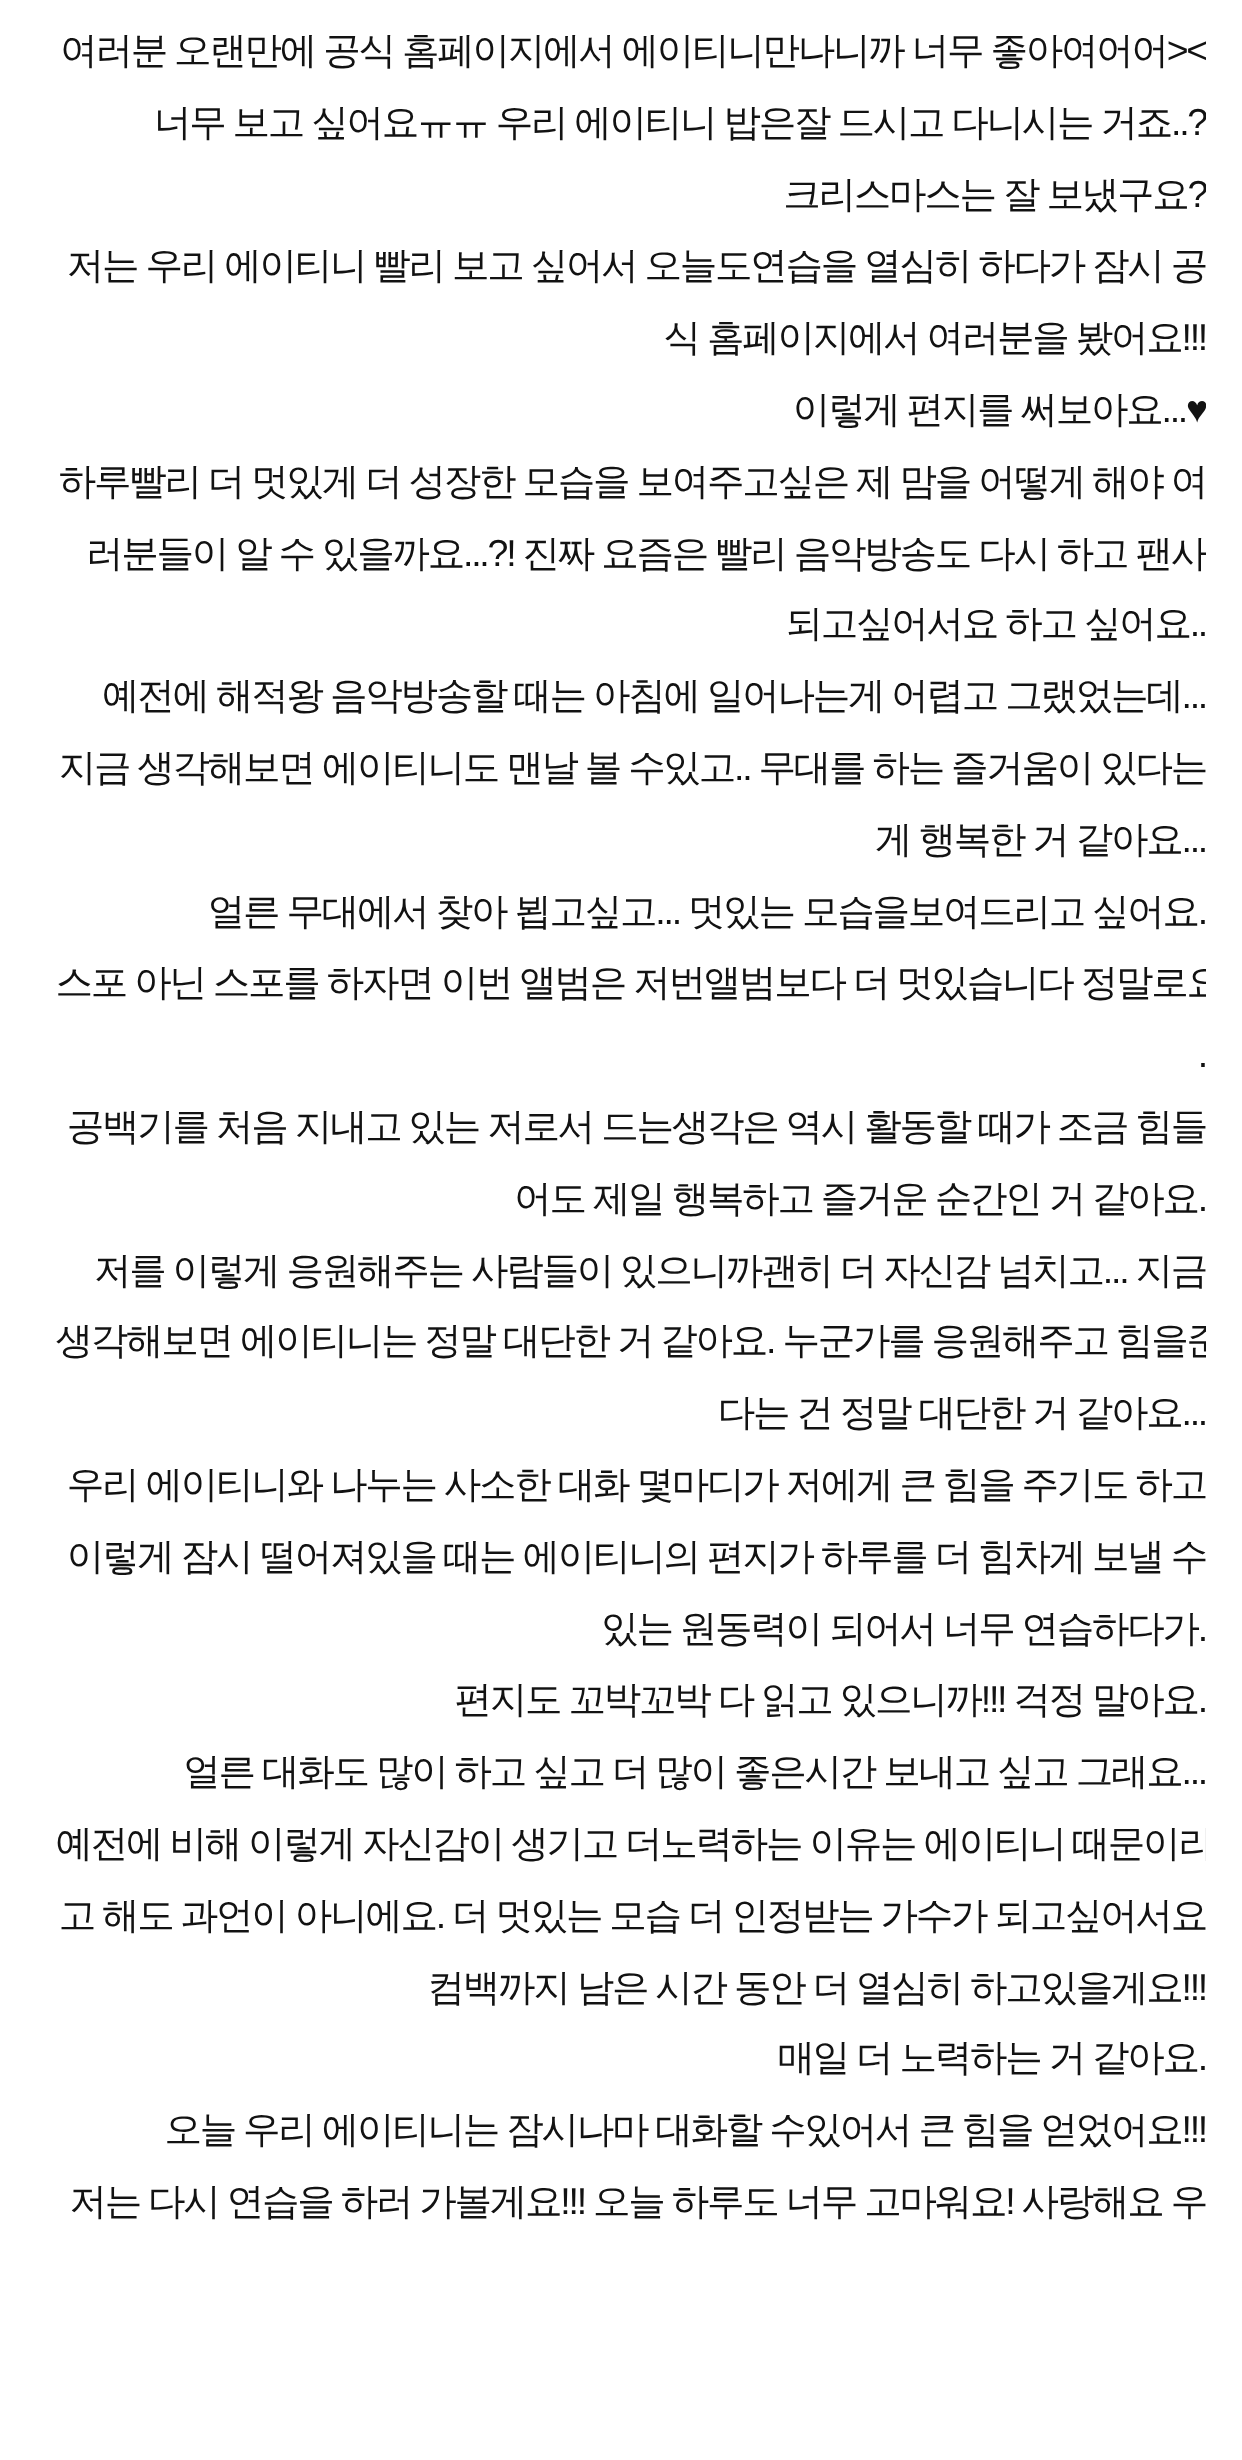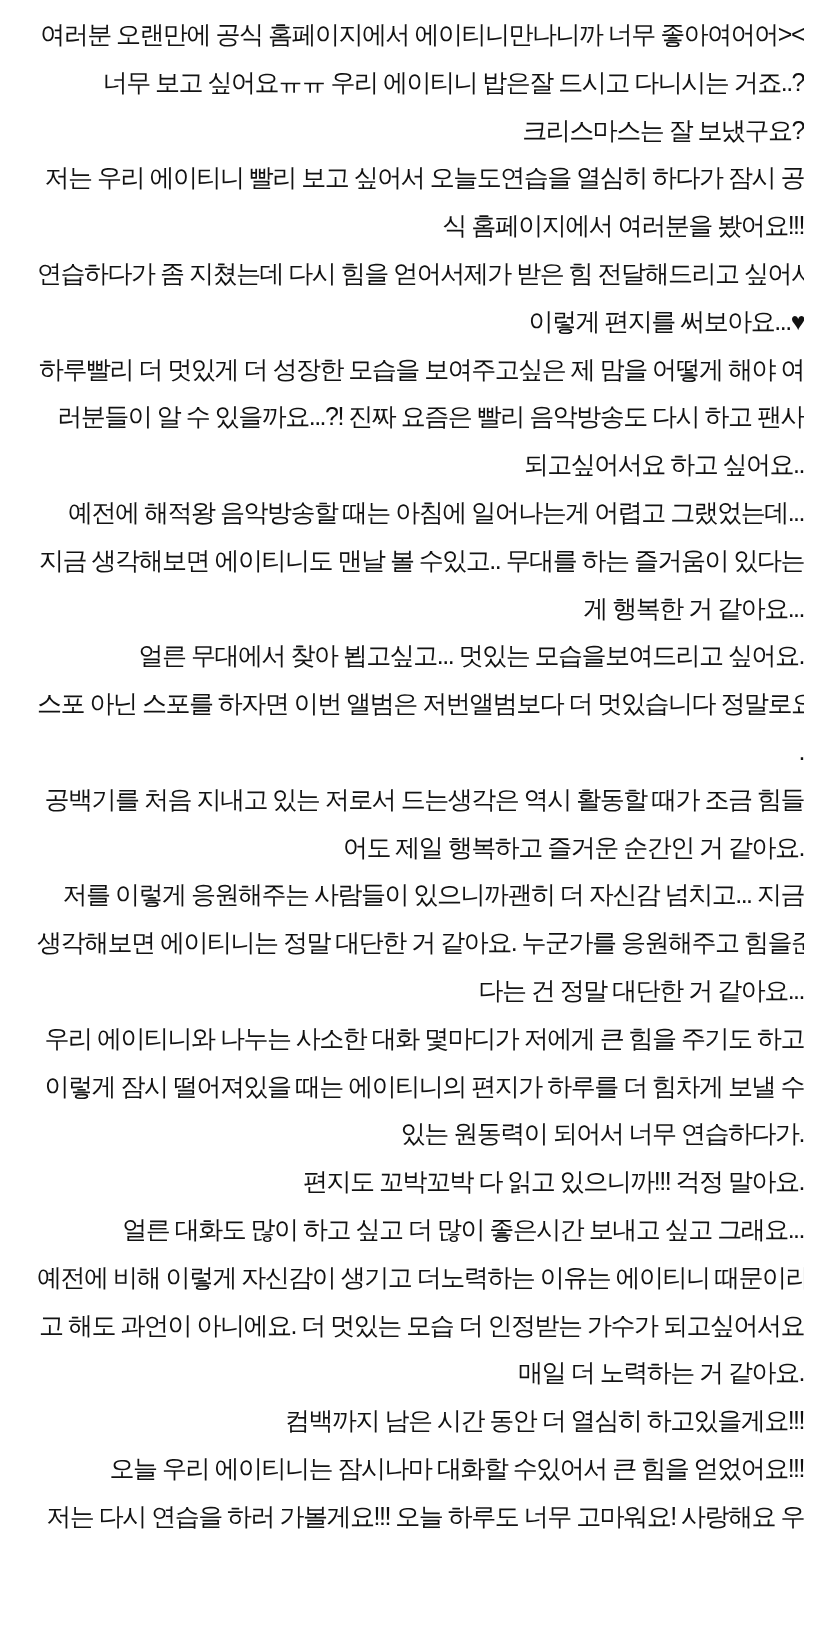--- a/index.html
+++ b/index.html
@@ -33,21 +33,20 @@
 </style>
 </head>
 <body>
 
 <div class="letter-body">
   <div class="letter-line">여러분 오랜만에 공식 홈페이지에서 에이티니만나니까 너무 좋아여어어&gt;&lt;</div>
   <div class="letter-line">너무 보고 싶어요ㅠㅠ 우리 에이티니 밥은잘 드시고 다니시는 거죠..?</div>
   <div class="letter-line">크리스마스는 잘 보냈구요?</div>
   <div class="letter-line">저는 우리 에이티니 빨리 보고 싶어서 오늘도연습을 열심히 하다가 잠시 공</div>
   <div class="letter-line">식 홈페이지에서 여러분을 봤어요!!!</div>
-  <div class="letter-line">연습하다가 좀 지쳤는데 다시 힘을 얻어서제가 받은 힘 전달해드리고 싶어서</div>
   <div class="letter-line">이렇게 편지를 써보아요...♥</div>
   <div class="letter-line">하루빨리 더 멋있게 더 성장한 모습을 보여주고싶은 제 맘을 어떻게 해야 여</div>
   <div class="letter-line">러분들이 알 수 있을까요...?! 진짜 요즘은 빨리 음악방송도 다시 하고 팬사</div>
   <div class="letter-line">되고싶어서요 하고 싶어요..</div>
   <div class="letter-line">예전에 해적왕 음악방송할 때는 아침에 일어나는게 어렵고 그랬었는데...</div>
   <div class="letter-line">지금 생각해보면 에이티니도 맨날 볼 수있고.. 무대를 하는 즐거움이 있다는</div>
   <div class="letter-line">게 행복한 거 같아요...</div>
   <div class="letter-line">얼른 무대에서 찾아 뵙고싶고... 멋있는 모습을보여드리고 싶어요.</div>
   <div class="letter-line">스포 아닌 스포를 하자면 이번 앨범은 저번앨범보다 더 멋있습니다 정말로요</div>
   <div class="letter-line">.</div>
@@ -56,17 +55,17 @@
   <div class="letter-line">저를 이렇게 응원해주는 사람들이 있으니까괜히 더 자신감 넘치고... 지금</div>
   <div class="letter-line">생각해보면 에이티니는 정말 대단한 거 같아요. 누군가를 응원해주고 힘을준</div>
   <div class="letter-line">다는 건 정말 대단한 거 같아요...</div>
   <div class="letter-line">우리 에이티니와 나누는 사소한 대화 몇마디가 저에게 큰 힘을 주기도 하고</div>
   <div class="letter-line">이렇게 잠시 떨어져있을 때는 에이티니의 편지가 하루를 더 힘차게 보낼 수</div>
   <div class="letter-line">있는 원동력이 되어서 너무 연습하다가.</div>
   <div class="letter-line">편지도 꼬박꼬박 다 읽고 있으니까!!! 걱정 말아요.</div>
   <div class="letter-line">얼른 대화도 많이 하고 싶고 더 많이 좋은시간 보내고 싶고 그래요...</div>
   <div class="letter-line">예전에 비해 이렇게 자신감이 생기고 더노력하는 이유는 에이티니 때문이라</div>
   <div class="letter-line">고 해도 과언이 아니에요. 더 멋있는 모습 더 인정받는 가수가 되고싶어서요</div>
+  <div class="letter-line">컴백까지 남은 시간 동안 더 열심히 하고있을게요!!!</div>
   <div class="letter-line">매일 더 노력하는 거 같아요.</div>
-  <div class="letter-line">컴백까지 남은 시간 동안 더 열심히 하고있을게요!!!</div>
   <div class="letter-line">오늘 우리 에이티니는 잠시나마 대화할 수있어서 큰 힘을 얻었어요!!!</div>
   <div class="letter-line">저는 다시 연습을 하러 가볼게요!!! 오늘 하루도 너무 고마워요! 사랑해요 우</div>
 </div>
 
 </body></html>

